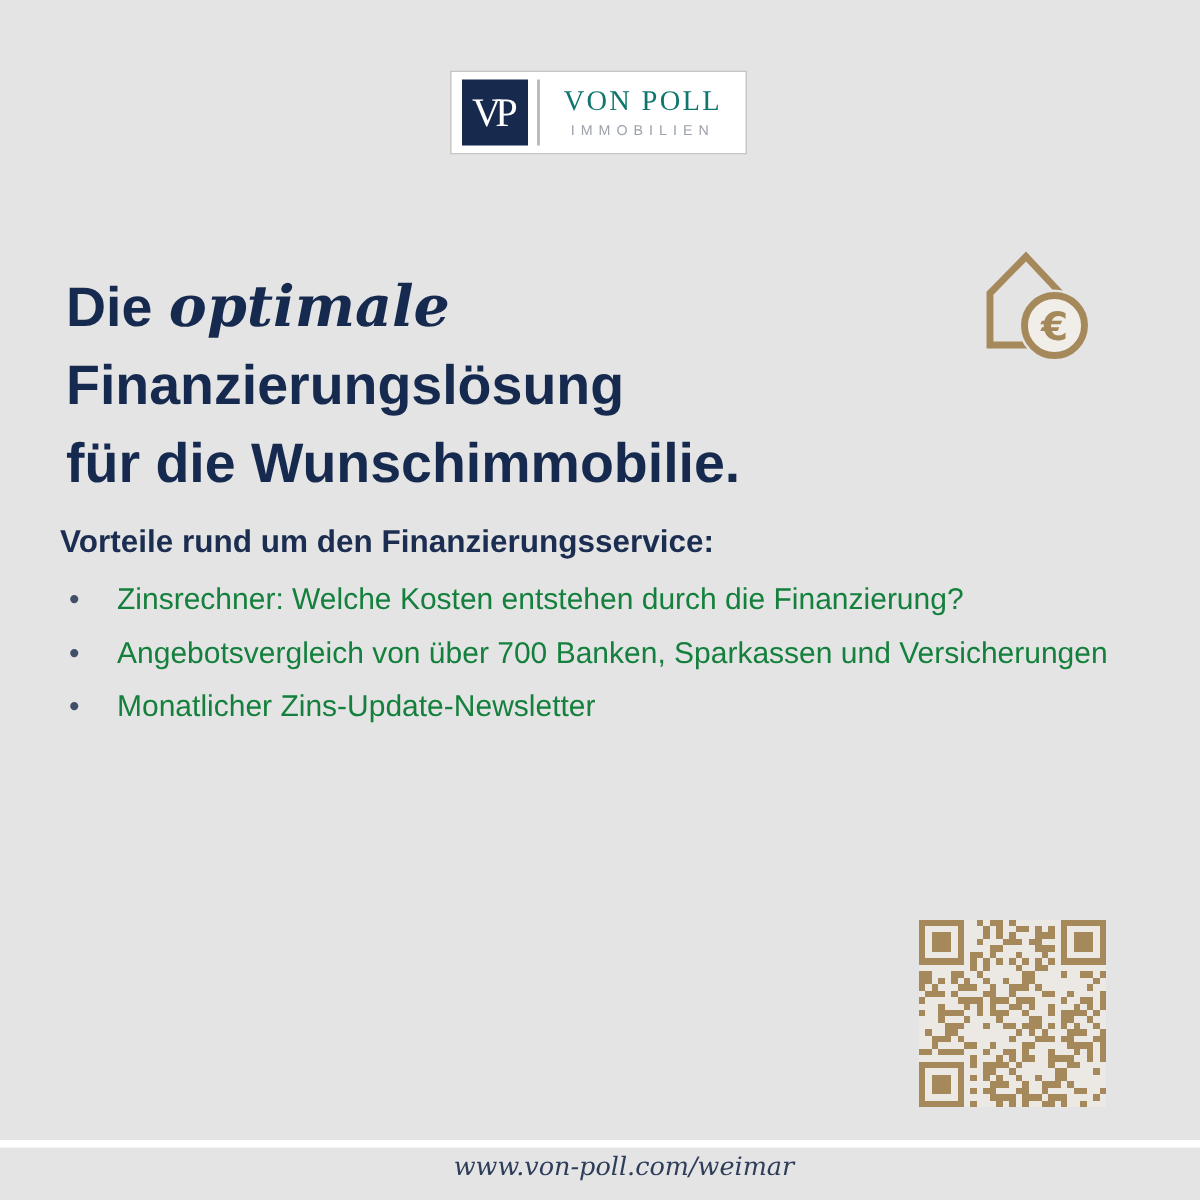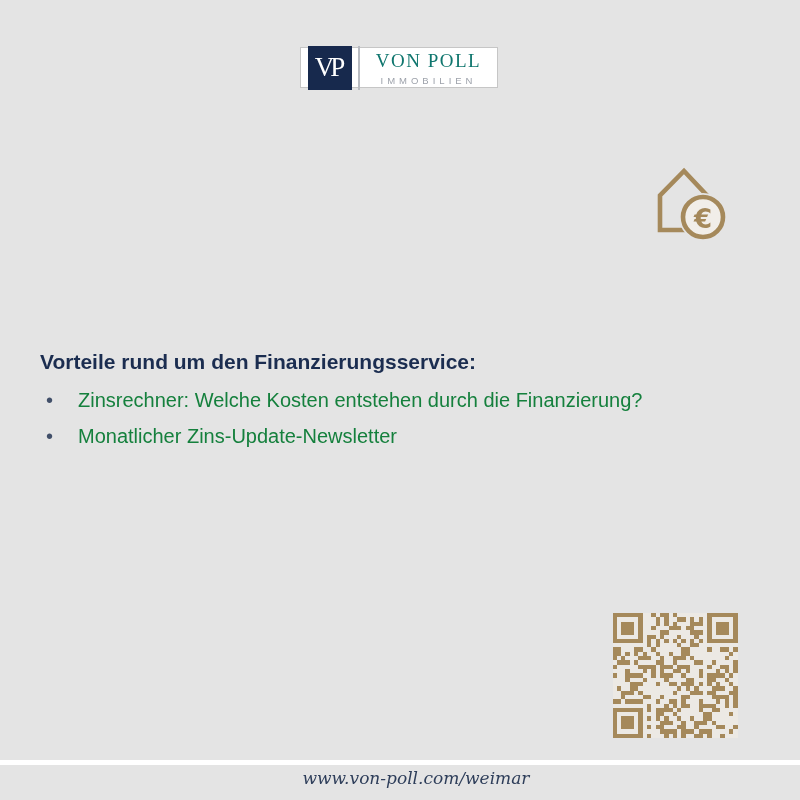--- a/index.html
+++ b/index.html
@@ -7,21 +7,21 @@
     width:800px;height:800px;
     background:#e4e4e4;
     font-family:"Liberation Sans",sans-serif;
     position:relative;
     overflow:hidden;
   }
   .poster{position:absolute;inset:0;background:#e4e4e4;}
 
   
   .logo-box{
-    position:absolute;left:300px;top:47px;width:198px;height:41px;
+    position:absolute;left:300px;top:47px;width:198px;height:56px;
     background:#ffffff;border:1px solid #c6c6c6;
     box-sizing:border-box;
     display:flex;align-items:center;
   }
   .vp-square{
     width:44px;height:44px;margin-left:7px;
     background:#17294d;
     display:flex;align-items:center;justify-content:center;
   }
   .vp-square span{
@@ -106,25 +106,31 @@
     </div>
   </div>
 
   <svg class="house-euro" width="82" height="88" viewBox="0 0 82 88" aria-hidden="true">
     <path d="M8 66 L8 31.5 L32 7 L55 31.5 L55 66 Z" fill="none" stroke="#a5895b" stroke-width="4.6" stroke-linejoin="miter"></path>
     <circle cx="51" cy="53" r="24" fill="#e4e4e4"></circle>
     <circle cx="51" cy="53" r="20" fill="#f1eee9" stroke="#a5895b" stroke-width="4.6"></circle>
     <text x="51" y="54.5" text-anchor="middle" dominant-baseline="central" font-family="DejaVu Sans, sans-serif" font-size="26" font-weight="bold" fill="#a5895b">€</text>
   </svg>
 
+  <h1 class="headline">
+    <span>Die</span><span class="emphasis">optimale</span><br>
+    <span>Finanzierungslösung</span><br>
+    <span>für die Wunschimmobilie.</span>
+  </h1>
 
   <div class="benefits">
     <p class="benefits-heading">Vorteile rund um den Finanzierungsservice:</p>
     <ul class="benefits-list" id="benefits-list">
         <li>Zinsrechner: Welche Kosten entstehen durch die Finanzierung?</li>
+        <li>Angebotsvergleich von über 700 Banken, Sparkassen und Versicherungen</li>
         <li>Monatlicher Zins-Update-Newsletter</li>
       </ul>
   </div>
 
   <svg class="qr" id="qr-svg" width="126" height="125" viewBox="0 0 29 29" shape-rendering="crispEdges" aria-hidden="true">
       <rect x="0" y="0" width="29" height="29" fill="#ece9e4"></rect>
       <rect x="0" y="0" width="1" height="1" fill="#a5895b"></rect>
       <rect x="1" y="0" width="1" height="1" fill="#a5895b"></rect>
       <rect x="2" y="0" width="1" height="1" fill="#a5895b"></rect>
       <rect x="3" y="0" width="1" height="1" fill="#a5895b"></rect>

